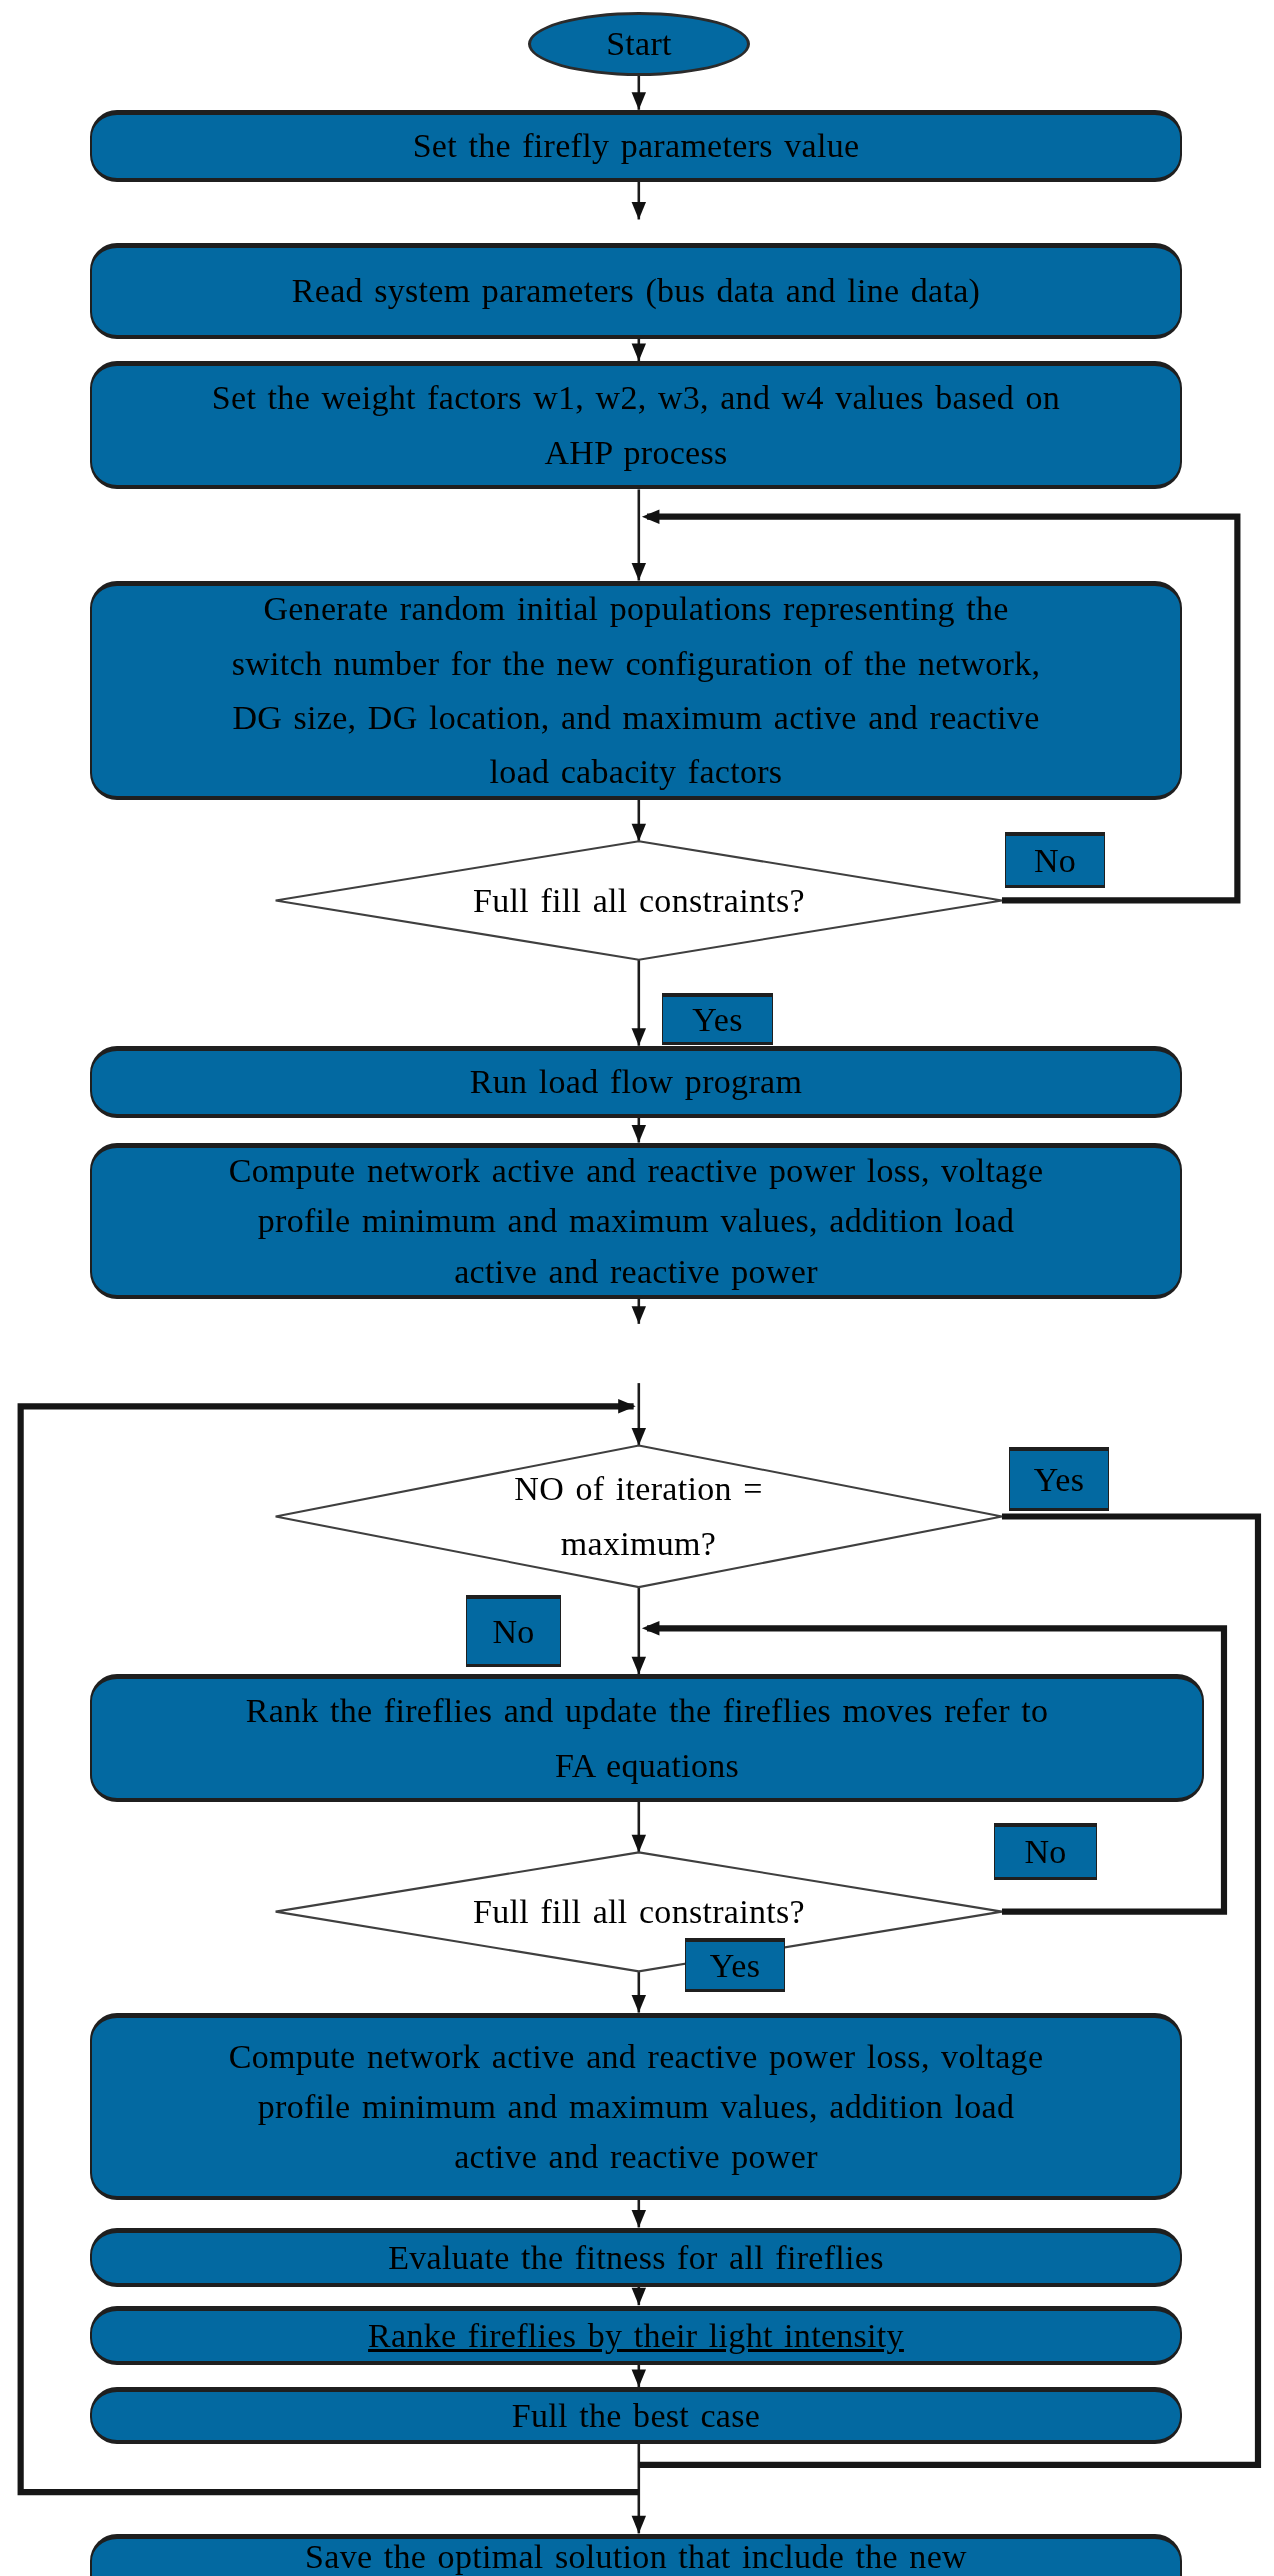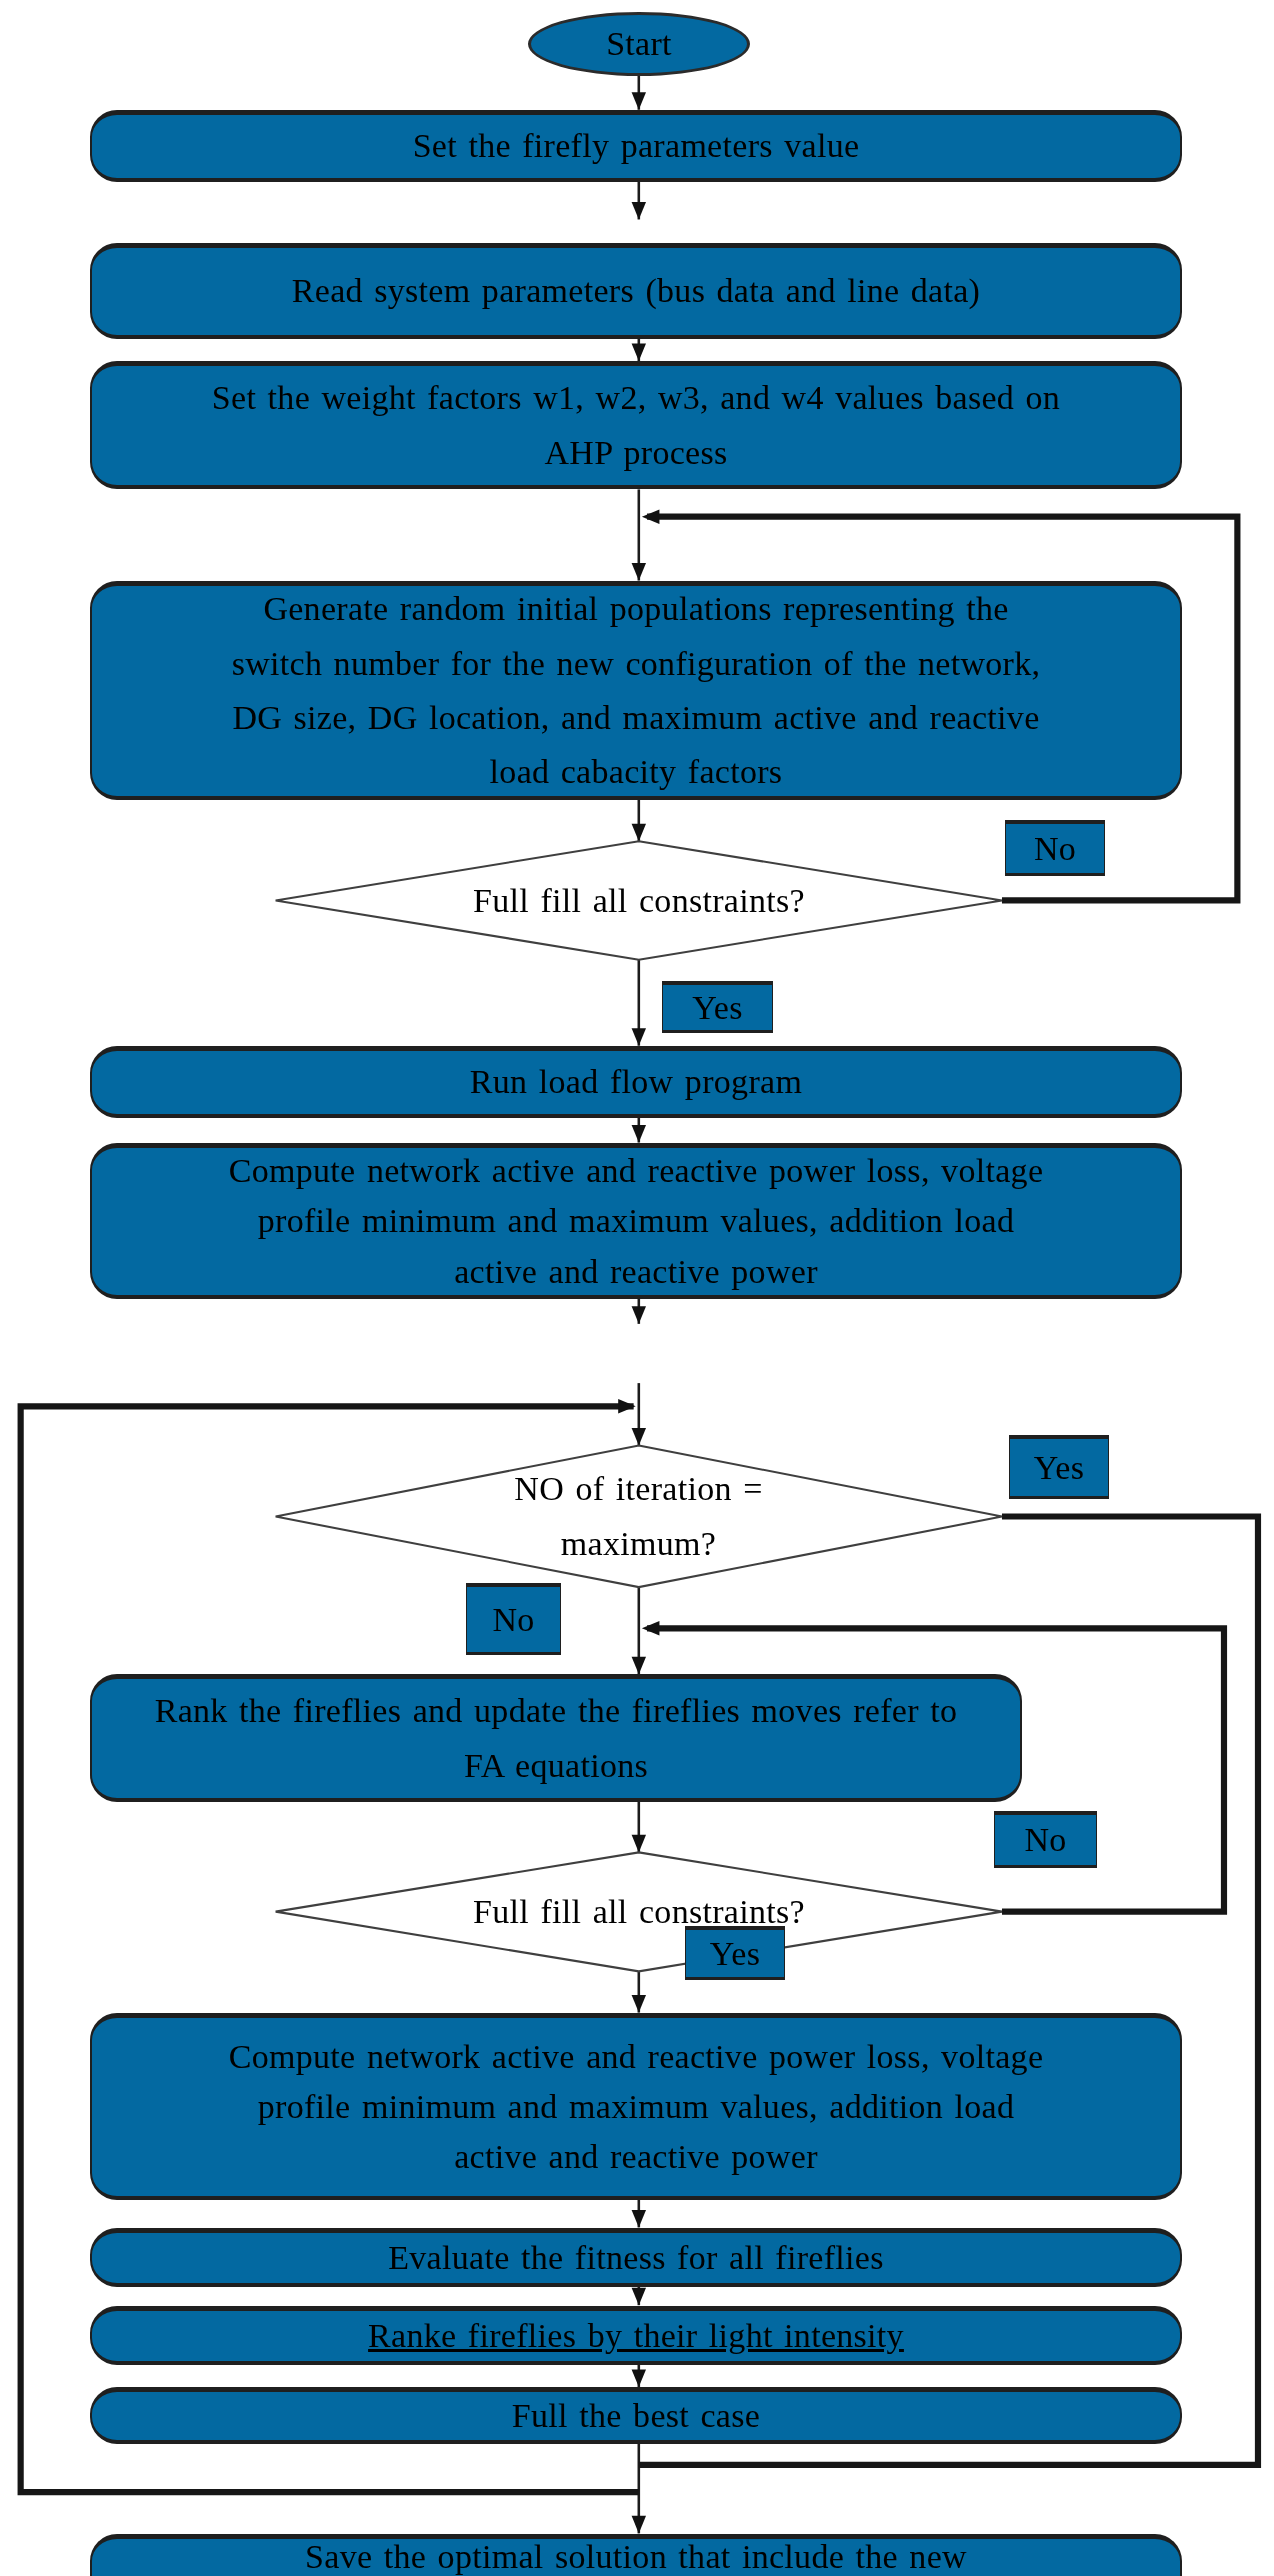--- a/index.html
+++ b/index.html
@@ -11,21 +11,21 @@
   .node { position:absolute; display:flex; align-items:center; justify-content:center;
           box-sizing:border-box; background:#0369a1; text-align:center; }
   .proc {
     border:2.1px solid #1f1f1f; border-top-width:5.7px; border-bottom-width:4.6px;
     border-radius:27px;
   }
   .term {
     border:3.1px solid #2b2b2b; border-radius:50%;
   }
   .lbl {
-    border:1.5px solid #1f1f1f; border-top-width:4.6px; border-bottom-width:3.6px;
+    border:1.5px solid #1f1f1f; border-top-width:4.6px; border-bottom-width:3.6px;margin-top:12px;
   }
   .node-label {
     font-size:34px; line-height:1.6; letter-spacing:0.3px; word-spacing:2.6px;
     white-space:pre-line; padding:0 9.3px;
   }
   .tight .node-label { line-height:1.48; }
   .dtext { position:absolute; display:flex; align-items:center; justify-content:center;
            text-align:center; background:transparent; }
   .lbl .node-label, .term .node-label { line-height:1.1; padding:0 4.1px; }
 </style>
@@ -144,21 +144,21 @@
 maximum?</span>
   </div>
 
   <div class="node lbl" style="left:1009px;top:1435px;width:100px;height:64px;">
     <span class="node-label">Yes</span>
   </div>
   <div class="node lbl" style="left:466px;top:1583px;width:95px;height:72px;">
     <span class="node-label">No</span>
   </div>
 
-  <div class="node proc" style="left:90px;top:1674px;width:932px;height:128px;">
+  <div class="node proc" style="left:90px;top:1674px;width:1114px;height:128px;">
     <span class="node-label">Rank the fireflies and update the fireflies moves refer to
 FA equations</span>
   </div>
 
   <div class="dtext" style="left:330px;top:1884px;width:618px;height:57px;">
     <span class="node-label">Full fill all constraints?</span>
   </div>
 
   <div class="node lbl" style="left:994px;top:1811px;width:103px;height:57px;">
     <span class="node-label">No</span>

